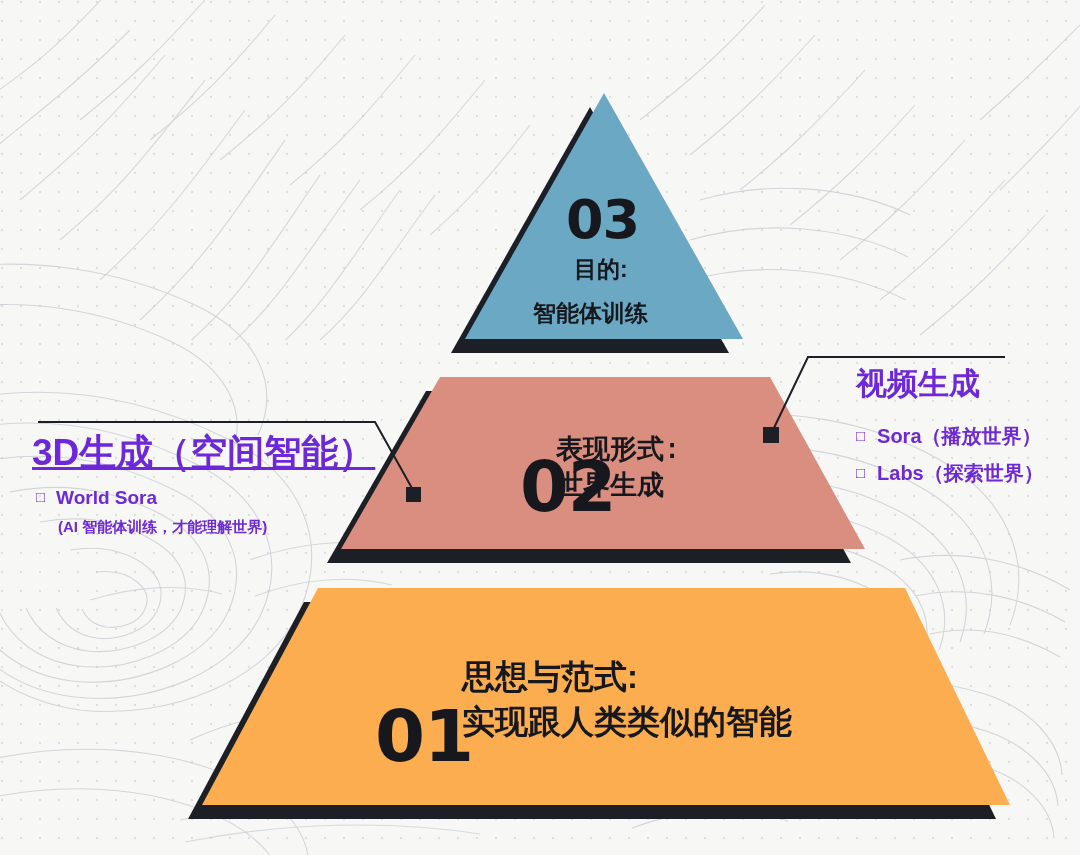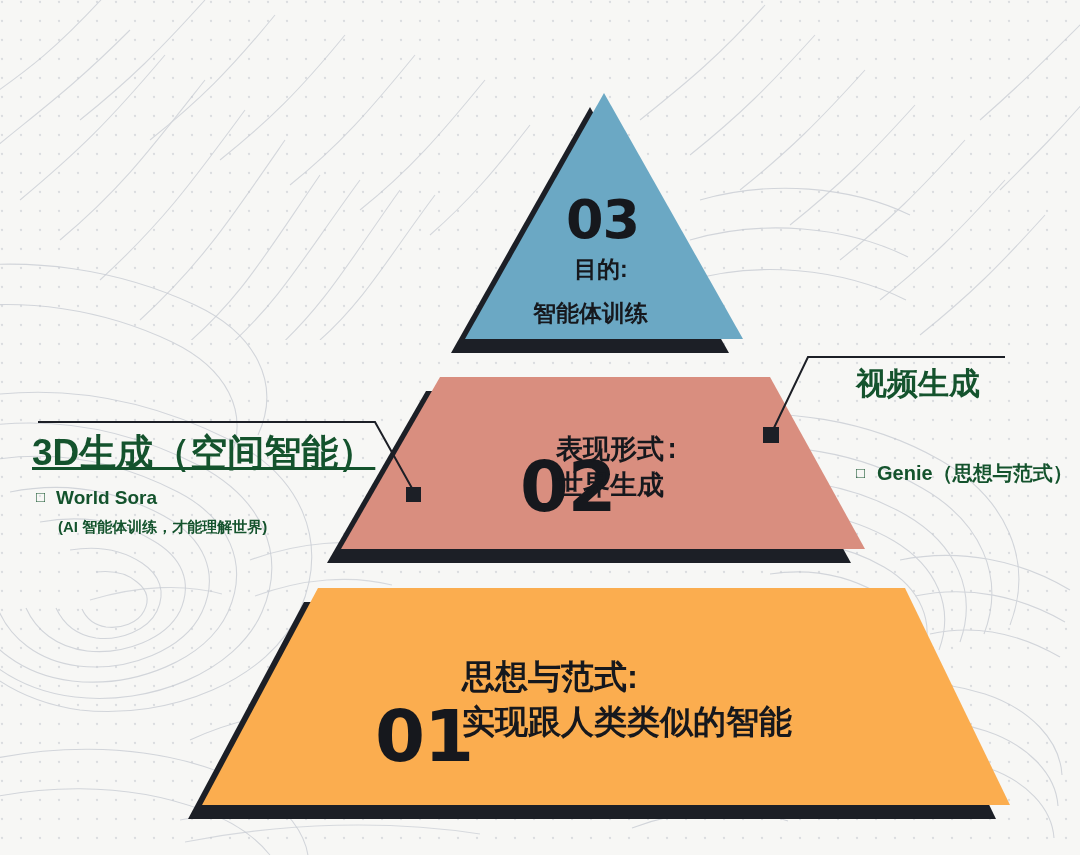--- a/index.html
+++ b/index.html
@@ -7,21 +7,21 @@
   body{
     width:1080px;height:855px;
     background:#f7f7f5;
     font-family:"Liberation Sans","DejaVu Sans",sans-serif;
     overflow:hidden;
     position:relative;
   }
   #stage{position:absolute;left:0;top:0;width:1080px;height:855px;}
   .bg-layer{position:absolute;left:0;top:0;width:1080px;height:855px;}
   .svg-abs{position:absolute;left:0;top:0;width:1080px;height:855px;}
-  .txt{position:absolute;white-space:nowrap;color:#14532d;}
+  .txt{position:absolute;white-space:nowrap;color:#6d28d9;}
 
   
   .num{
     font-weight:bold;
     letter-spacing:-1px;
     font-family:"DejaVu Sans","Liberation Sans",sans-serif;
     color:#16181d;
   }
   .cn-head{font-weight:bold;color:#16181d;text-align:right;}
 
@@ -185,17 +185,20 @@
   <div class="txt cn-head t1-l2">实现跟人类类似的智能</div>
   <div class="txt cn-head t1-l1">思想与范式:</div>
 
   <div class="txt ann-left-title">3D生成（空间智能）</div>
   <div class="txt ann-left-b1">
     <span class="bullet">□</span><span>World Sora</span>
   </div>
   <div class="txt ann-left-sub">(AI 智能体训练，才能理解世界)</div>
 
   <div class="txt ann-right-title">视频生成</div>
+  <div class="txt ann-right-b1">
+    <span class="bullet">□</span><span>Sora（播放世界）</span>
+  </div>
   <div class="txt ann-right-b2">
-    <span class="bullet">□</span><span>Genie（思想与范式）</span>
+    <span class="bullet">□</span><span>Labs（探索世界）</span>
   </div>
 
 </div>
 
 </body></html>

